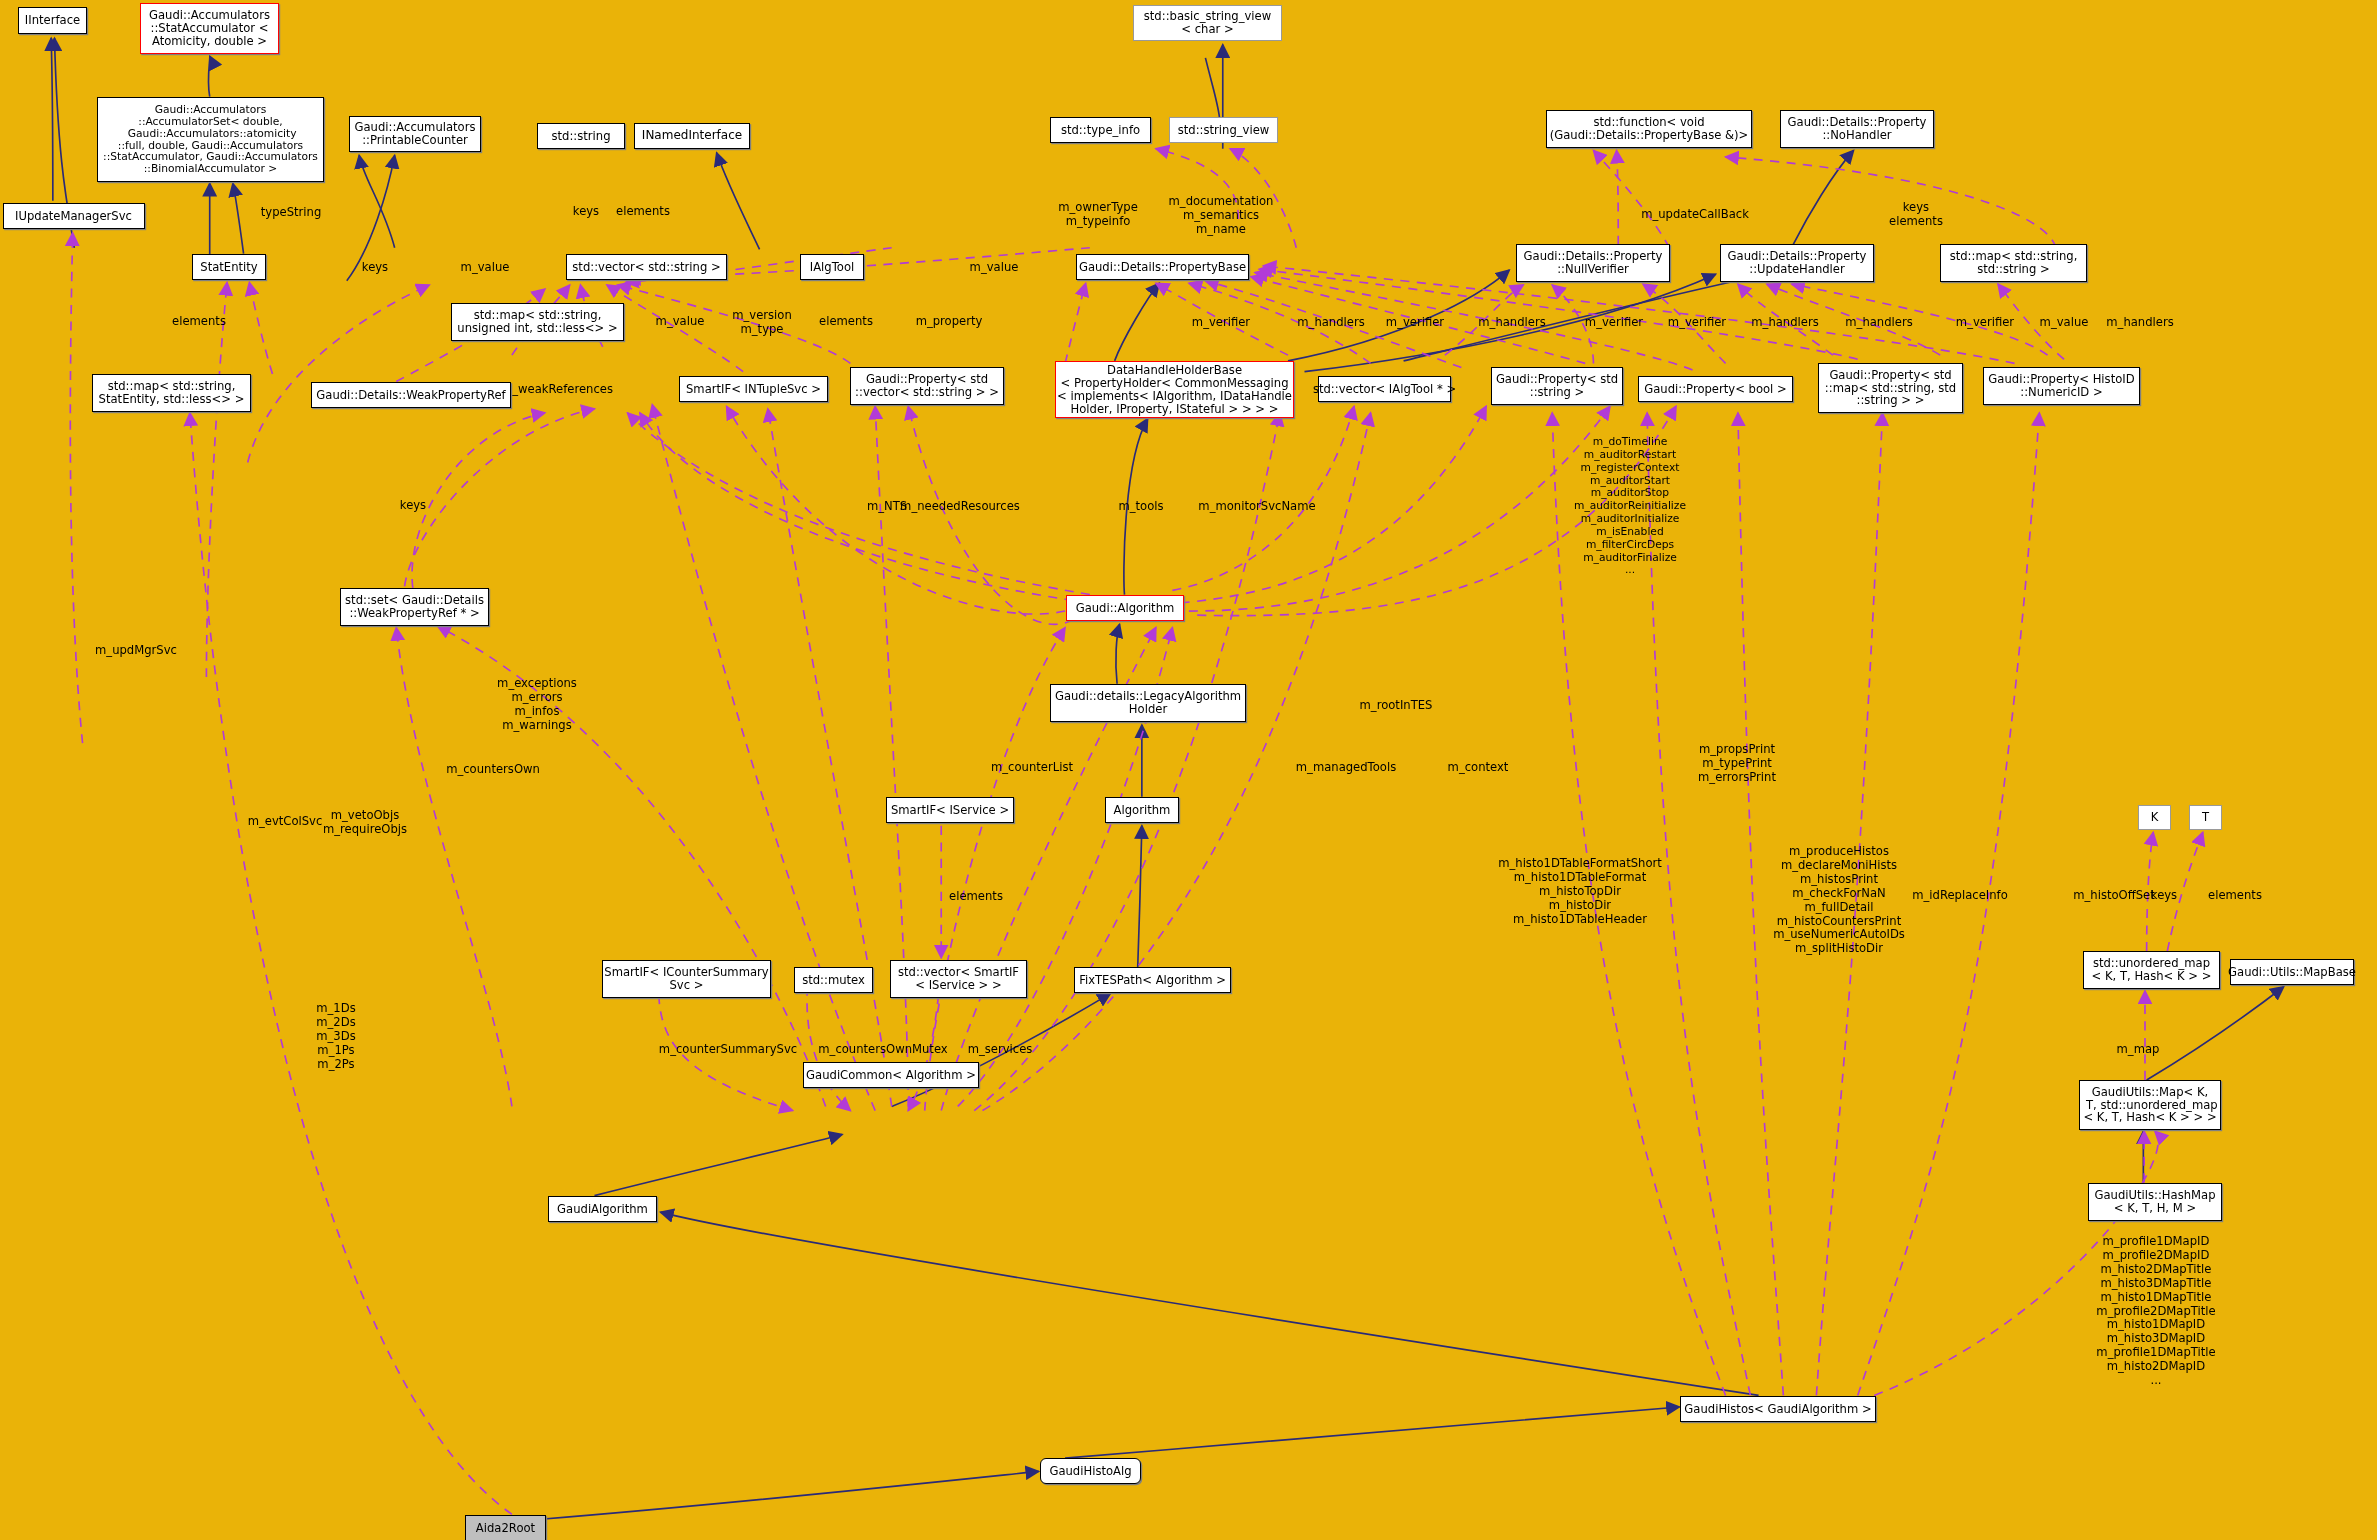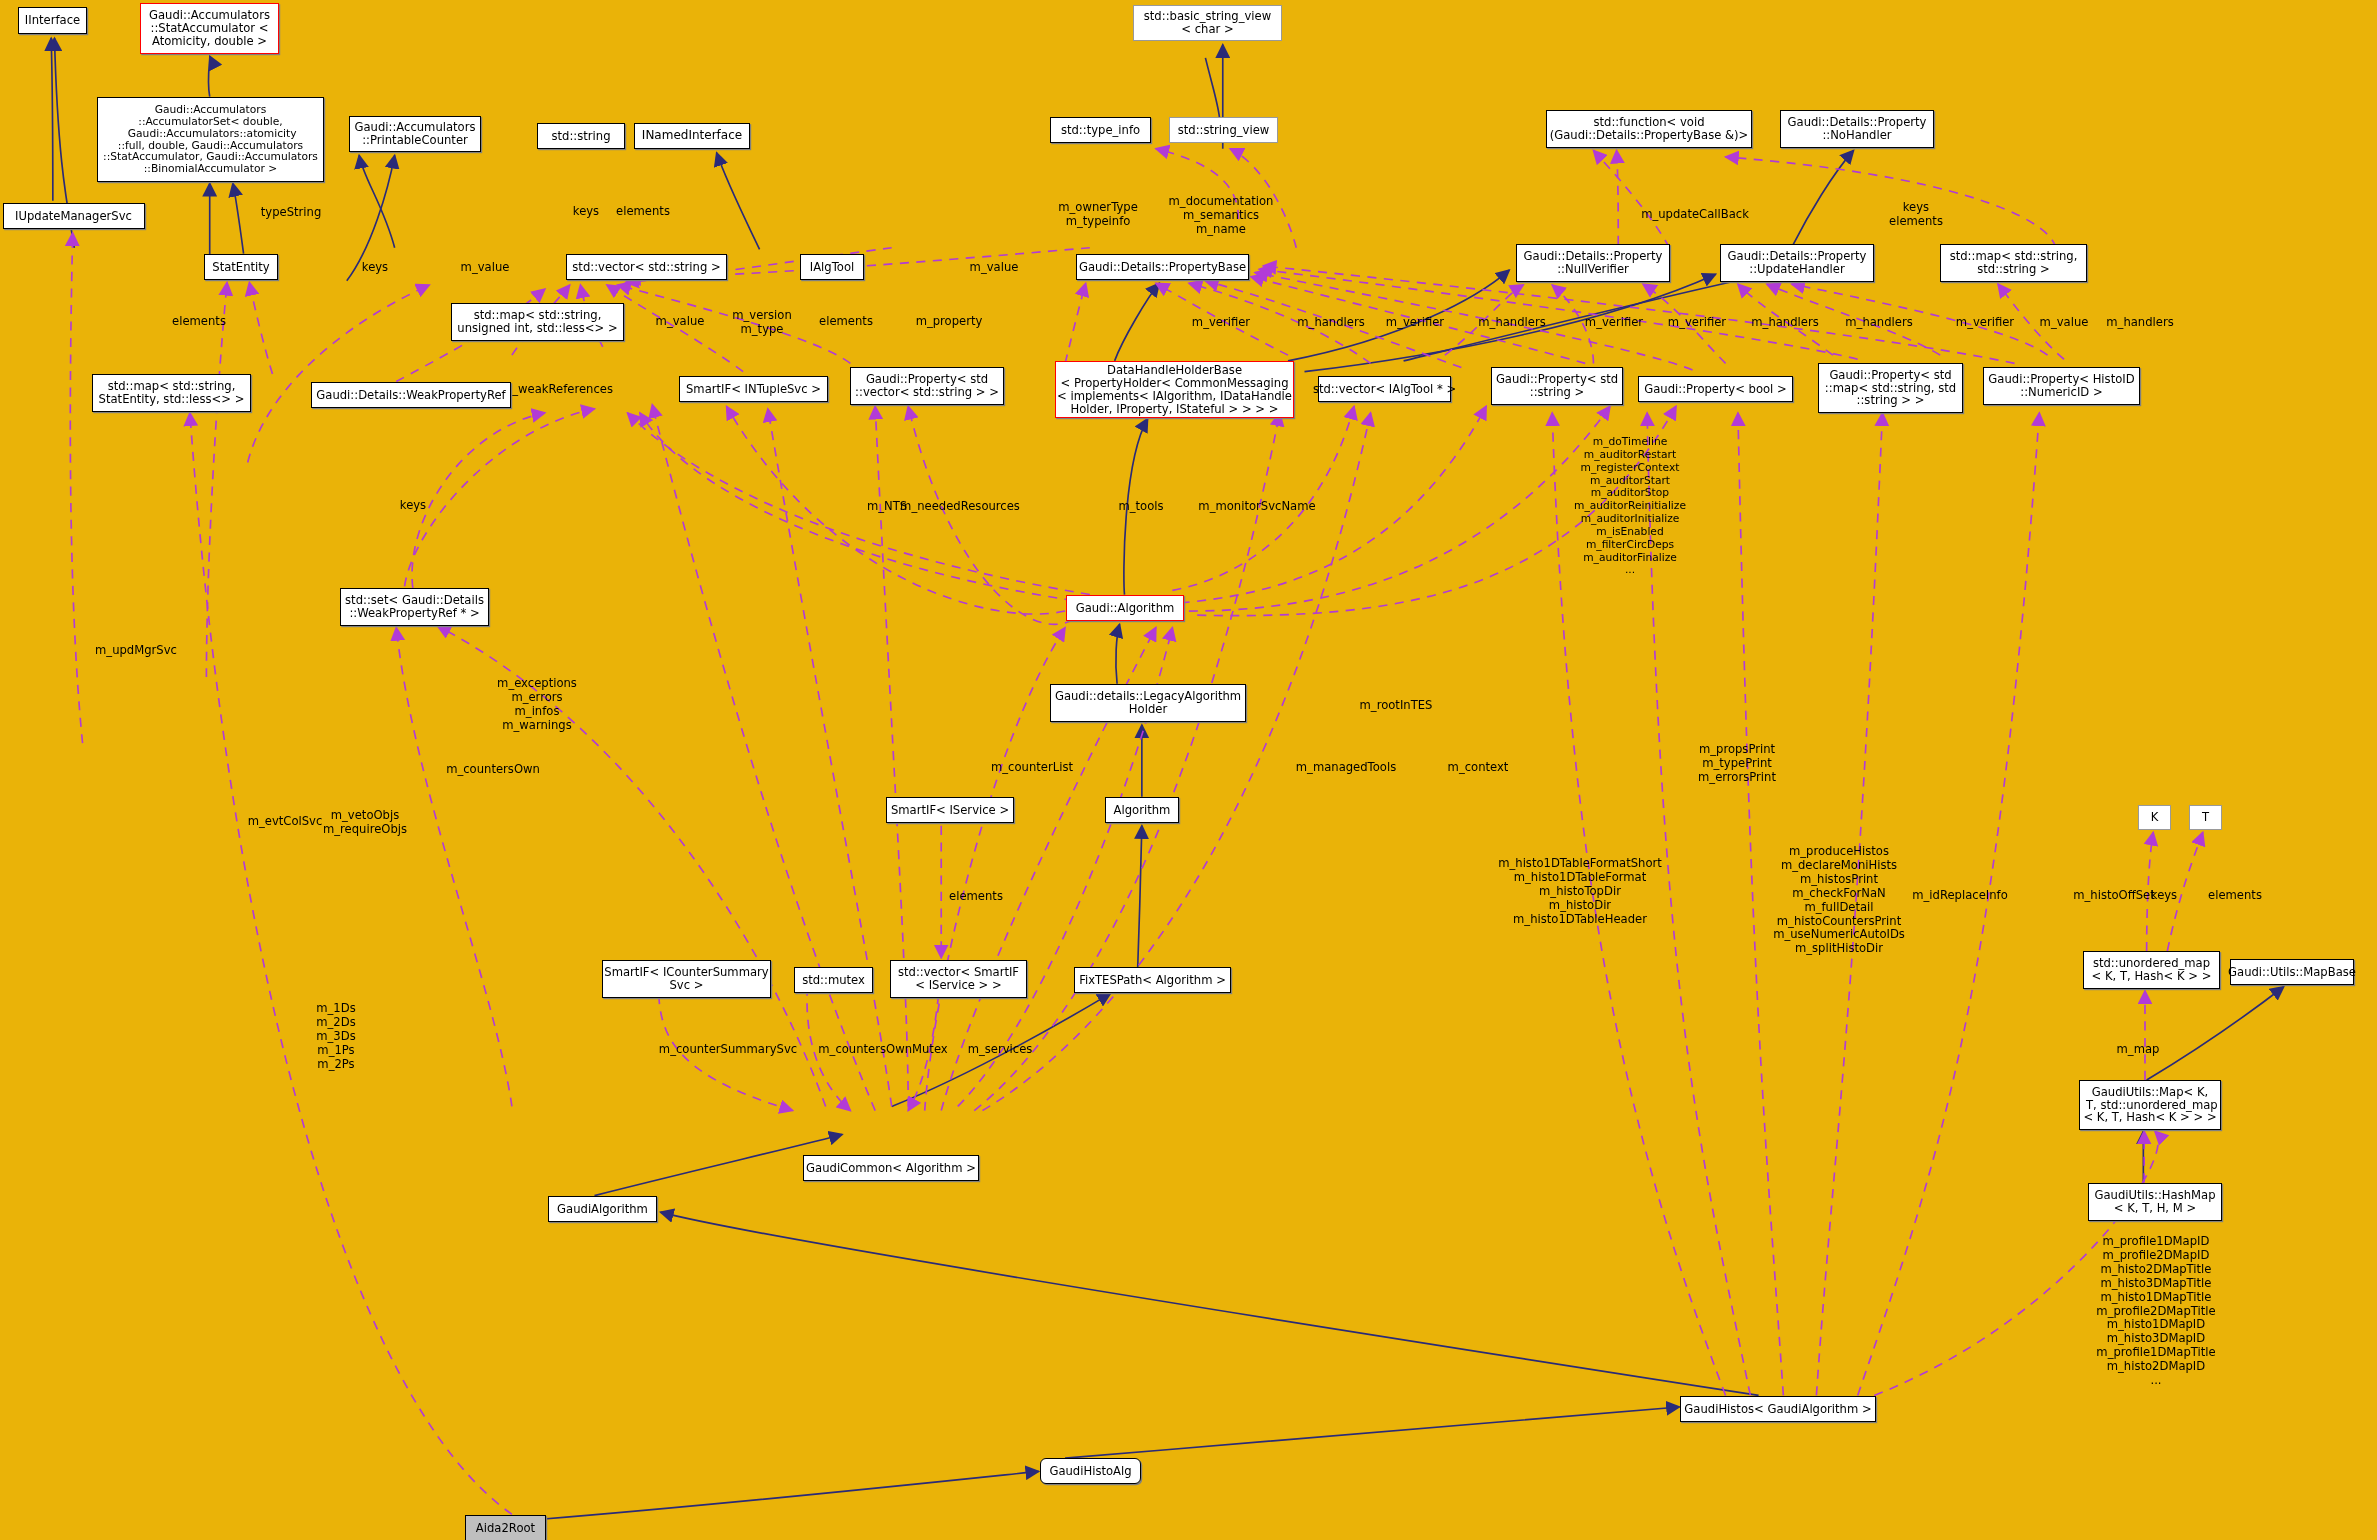--- a/index.html
+++ b/index.html
@@ -185,21 +185,21 @@
     <div class="node" style="left: 634px; top: 123px; width: 116px; min-height: 26.4px; font-size: 12px;">INamedInterface</div>
     <div class="node faint" style="left: 1133px; top: 5px; width: 149px; min-height: 36px; font-size: 11.6px;">std::basic_string_view
 &lt; char &gt;</div>
     <div class="node" style="left: 1050px; top: 117px; width: 101px; min-height: 26.4px; font-size: 11.6px;">std::type_info</div>
     <div class="node faint" style="left: 1169px; top: 117px; width: 109px; min-height: 26.4px; font-size: 11.6px;">std::string_view</div>
     <div class="node" style="left: 1546px; top: 110px; width: 206px; min-height: 38px; font-size: 11.6px;">std::function&lt; void
 (Gaudi::Details::PropertyBase &amp;)&gt;</div>
     <div class="node" style="left: 1780px; top: 110px; width: 154px; min-height: 38px; font-size: 11.6px;">Gaudi::Details::Property
 ::NoHandler</div>
     <div class="node" style="left: 2.5px; top: 203px; width: 142px; min-height: 26.4px; font-size: 11.6px;">IUpdateManagerSvc</div>
-    <div class="node" style="left: 204px; top: 254px; width: 74px; min-height: 26.4px; font-size: 11.6px;">StatEntity</div>
+    <div class="node" style="left: 192px; top: 254px; width: 74px; min-height: 26.4px; font-size: 11.6px;">StatEntity</div>
     <div class="node" style="left: 566px; top: 254px; width: 161px; min-height: 26.4px; font-size: 11.6px;">std::vector&lt; std::string &gt;</div>
     <div class="node" style="left: 800px; top: 254px; width: 64px; min-height: 26.4px; font-size: 11.6px;">IAlgTool</div>
     <div class="node" style="left: 1076px; top: 254px; width: 173px; min-height: 26.4px; font-size: 11.6px;">Gaudi::Details::PropertyBase</div>
     <div class="node" style="left: 1516px; top: 244px; width: 154px; min-height: 38px; font-size: 11.6px;">Gaudi::Details::Property
 ::NullVerifier</div>
     <div class="node" style="left: 1720px; top: 244px; width: 154px; min-height: 38px; font-size: 11.6px;">Gaudi::Details::Property
 ::UpdateHandler</div>
     <div class="node" style="left: 1940px; top: 244px; width: 147px; min-height: 38px; font-size: 11.6px;">std::map&lt; std::string,
 std::string &gt;</div>
     <div class="node" style="left: 92px; top: 374px; width: 159px; min-height: 38px; font-size: 11.6px;">std::map&lt; std::string,
@@ -237,21 +237,21 @@
     <div class="node" style="left: 794px; top: 967px; width: 79px; min-height: 26.4px; font-size: 11.6px;">std::mutex</div>
     <div class="node" style="left: 890px; top: 960px; width: 137px; min-height: 38px; font-size: 11.6px;">std::vector&lt; SmartIF
 &lt; IService &gt; &gt;</div>
     <div class="node" style="left: 1074px; top: 967px; width: 157px; min-height: 26.4px; font-size: 11.6px;">FixTESPath&lt; Algorithm &gt;</div>
     <div class="node" style="left: 2083px; top: 951px; width: 137px; min-height: 38px; font-size: 11.6px;">std::unordered_map
 &lt; K, T, Hash&lt; K &gt; &gt;</div>
     <div class="node" style="left: 2230px; top: 959px; width: 124px; min-height: 26.4px; font-size: 11.6px;">Gaudi::Utils::MapBase</div>
     <div class="node" style="left: 2079px; top: 1080px; width: 142px; min-height: 50px; font-size: 11.6px;">GaudiUtils::Map&lt; K,
  T, std::unordered_map
 &lt; K, T, Hash&lt; K &gt; &gt; &gt;</div>
-    <div class="node" style="left: 803px; top: 1155px; width: 176px; min-height: 26.4px; font-size: 11.6px;">GaudiCommon&lt; Algorithm &gt;</div>
+    <div class="node" style="left: 803px; top: 1062px; width: 176px; min-height: 26.4px; font-size: 11.6px;">GaudiCommon&lt; Algorithm &gt;</div>
     <div class="node" style="left: 2088px; top: 1183px; width: 134px; min-height: 38px; font-size: 11.6px;">GaudiUtils::HashMap
 &lt; K, T, H, M &gt;</div>
     <div class="node" style="left: 548px; top: 1196px; width: 109px; min-height: 26.4px; font-size: 11.6px;">GaudiAlgorithm</div>
     <div class="node" style="left: 1680px; top: 1396px; width: 196px; min-height: 26.4px; font-size: 11.6px;">GaudiHistos&lt; GaudiAlgorithm &gt;</div>
     <div class="node" style="left: 1040px; top: 1458px; width: 101px; min-height: 26.4px; font-size: 11.6px; border-radius: 6px;">GaudiHistoAlg</div>
     <div class="node current" style="left: 465px; top: 1515px; width: 81px; min-height: 26.4px; font-size: 11.6px;">Aida2Root</div>
     <div class="elabel" style="left: 291px; top: 206px; font-size: 11.6px; transform: translateX(-50%);">typeString</div>
     <div class="elabel" style="left: 375px; top: 261px; font-size: 11.6px; transform: translateX(-50%);">keys</div>
     <div class="elabel" style="left: 485px; top: 261px; font-size: 11.6px; transform: translateX(-50%);">m_value</div>
     <div class="elabel" style="left: 199px; top: 315px; font-size: 11.6px; transform: translateX(-50%);">elements</div>

